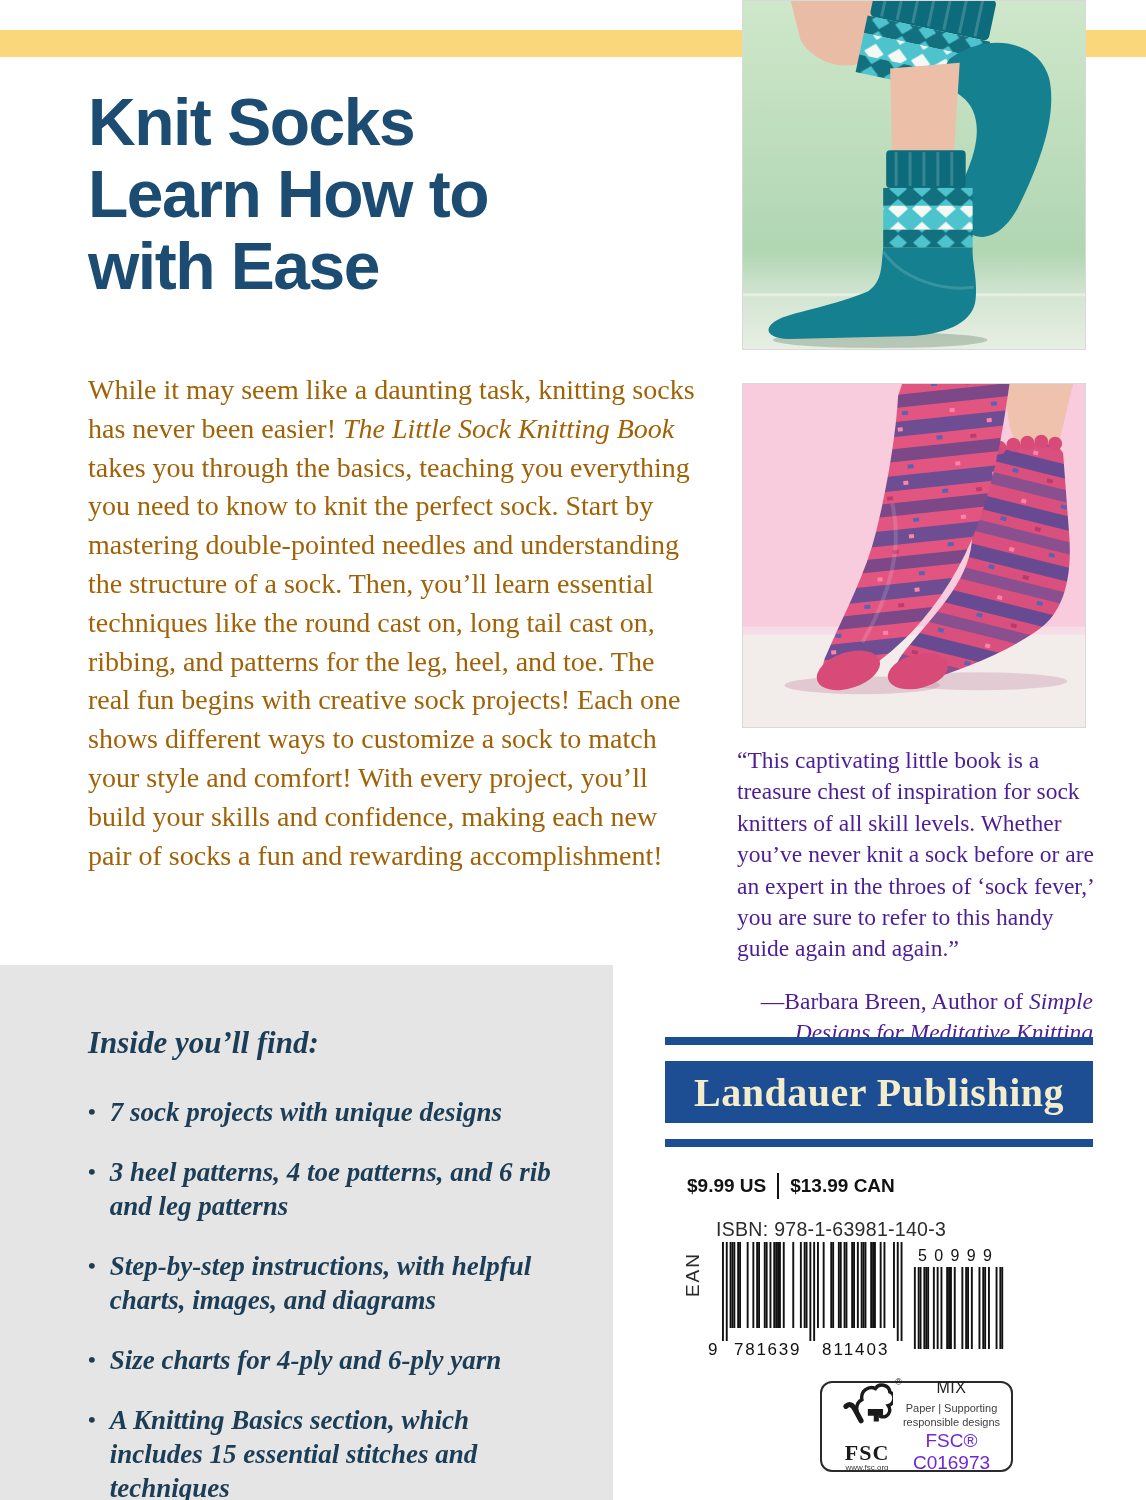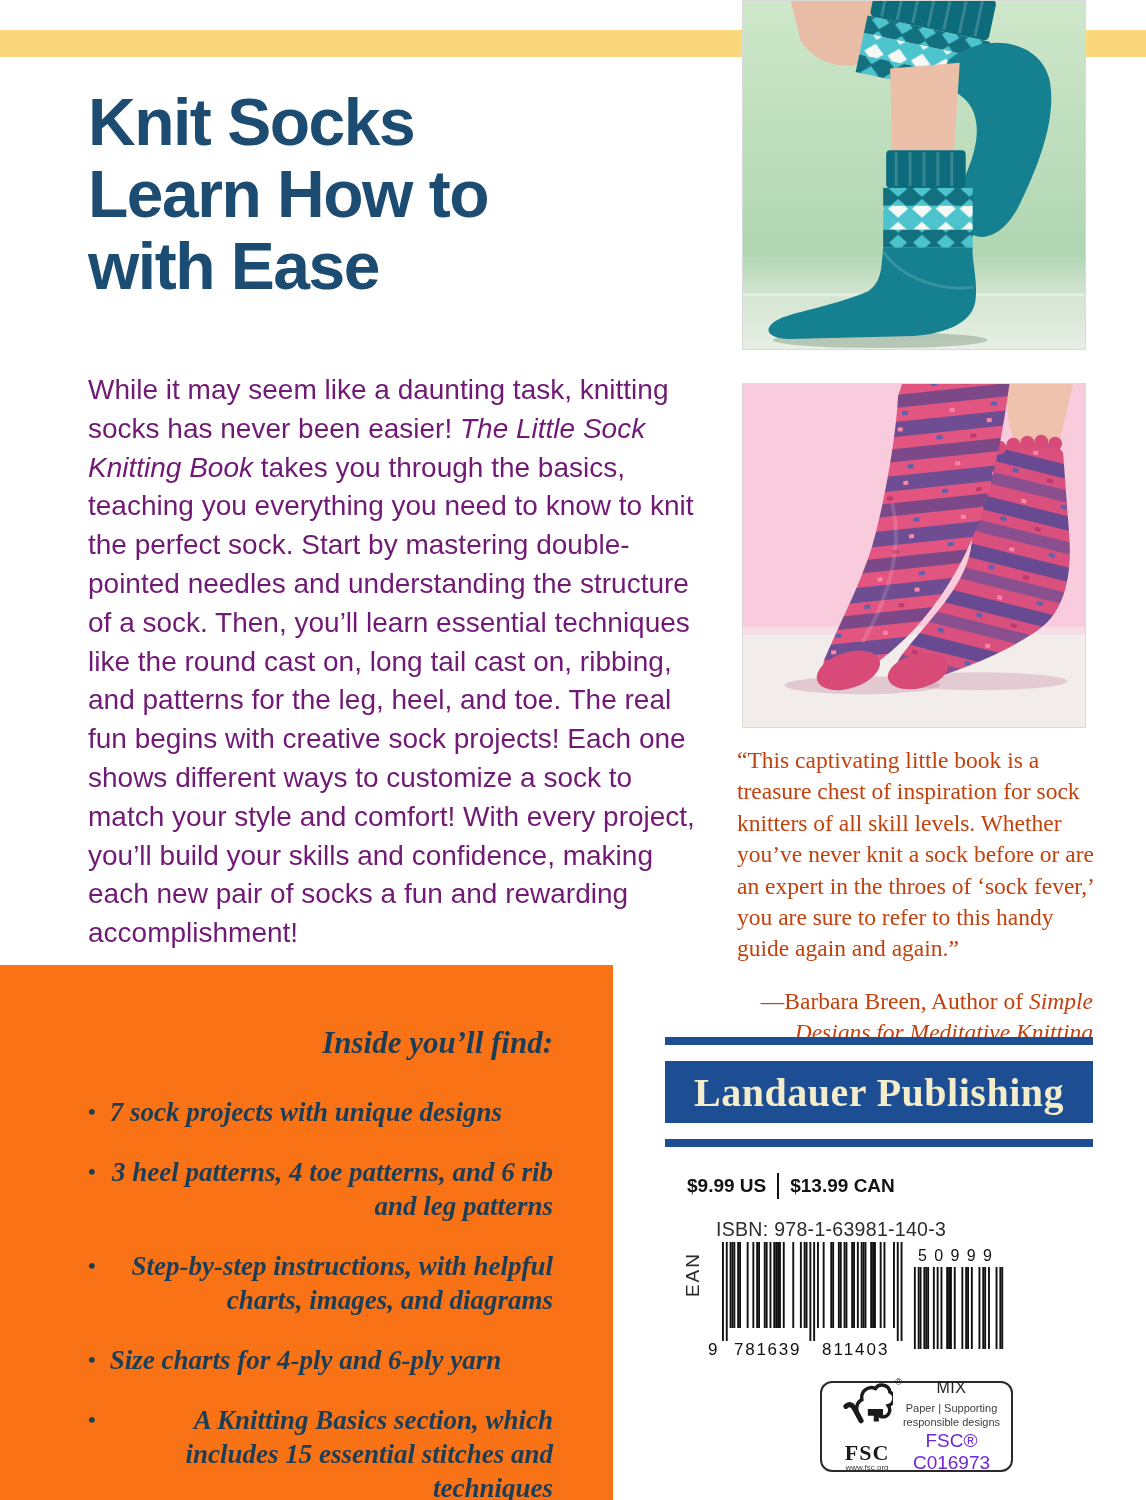--- a/index.html
+++ b/index.html
@@ -18,40 +18,40 @@
   .photo-2 { top:383px; height:345px; }
   .photo svg { display:block; width:100%; height:100%; }
 
   
   .title { position:absolute; left:88px; top:86px; z-index:3;
     font-family:"Liberation Sans", sans-serif; font-weight:bold;
     font-size:66px; line-height:72px; letter-spacing:-1.5px; }
 
   
   .intro { position:absolute; left:88px; top:371px; width:612px;
-    font-family:Liberation Sans, sans-serif; font-size:28px; line-height:38.8px;
-    color:#701a75; }
+    font-family:Liberation Serif, serif; font-size:28px; line-height:38.8px;
+    color:#a16207; }
   .intro em { font-style:italic; }
 
   
   .inside-box { position:absolute; left:0; top:965px; width:613px; height:535px;
     padding:60px 60px 0 88px; z-index:1; }
   .inside-heading { font-family:"Liberation Serif", serif; font-weight:bold; font-style:italic;
     font-size:31px; margin-bottom:34px; }
   .inside-list { list-style:none; }
   .inside-list li { display:flex; margin-bottom:26px;
     font-family:"Liberation Serif", serif; font-weight:bold; font-style:italic;
     font-size:27px; line-height:34px; }
   .inside-list .dot { font-size:22px; line-height:34px; margin-right:14px; font-style:normal; }
   .inside-list .li-text { max-width:445px; }
 
   
   .quote { position:absolute; left:737px; top:745px; width:358px;
     font-family:"Liberation Serif", serif; font-size:23.5px; line-height:31.4px;
-    color:#c2410c; z-index:3; }
+    color:#4c1d95; z-index:3; }
   .quote-attrib { margin-top:21px; text-align:right; padding-right:2px; }
   .quote-attrib em { font-style:italic; }
 
   
   .brand { position:absolute; left:665px; top:1037px; width:428px; z-index:3; }
   .brand-rule { height:8px; }
   .brand-main { height:62px; margin:16px 0; display:flex; align-items:center; justify-content:center; }
   .brand-main span { font-family:"Liberation Serif", serif; font-weight:bold;
     font-size:40px; letter-spacing:0.5px; }
 
@@ -207,21 +207,21 @@
   </div>
 
   <h1 class="title" style="color: rgb(28, 76, 114);">
     <div>Knit Socks</div>
     <div>Learn How to</div>
     <div>with Ease</div>
   </h1>
 
   <p class="intro"><span>While it may seem like a daunting task, knitting socks has never been easier! </span><em>The Little Sock Knitting Book</em><span> takes you through the basics, teaching you everything you need to know to knit the perfect sock. Start by mastering double-pointed needles and understanding the structure of a sock. Then, you’ll learn essential techniques like the round cast on, long tail cast on, ribbing, and patterns for the leg, heel, and toe. The real fun begins with creative sock projects! Each one shows different ways to customize a sock to match your style and comfort! With every project, you’ll build your skills and confidence, making each new pair of socks a fun and rewarding accomplishment!</span></p>
 
-  <div class="inside-box" style="background-color: #f97316; text-align: right;">
+  <div class="inside-box" style="background-color: #e5e5e5;">
     <div class="inside-heading" style="color: rgb(28, 61, 86);">Inside you’ll find:</div>
     <ul class="inside-list" style="color: rgb(28, 61, 86);">
       <li>
         <span class="dot">•</span>
         <span class="li-text">7 sock projects with unique designs</span>
         </li>
       <li>
         <span class="dot">•</span>
         <span class="li-text">3 heel patterns, 4 toe patterns, and 6 rib and leg patterns</span>
         </li>

